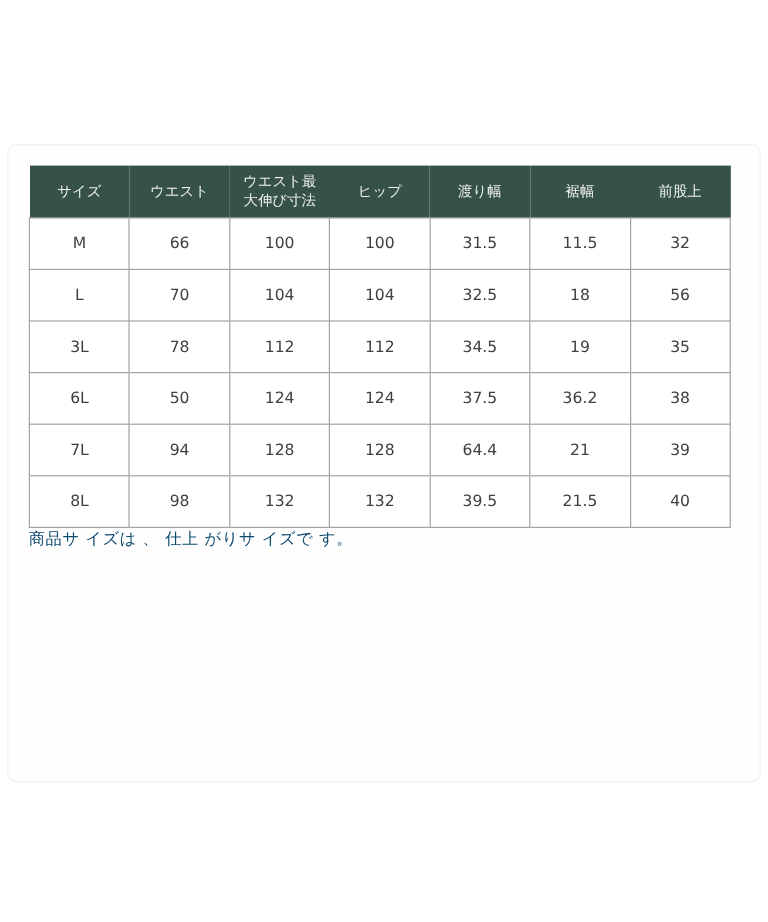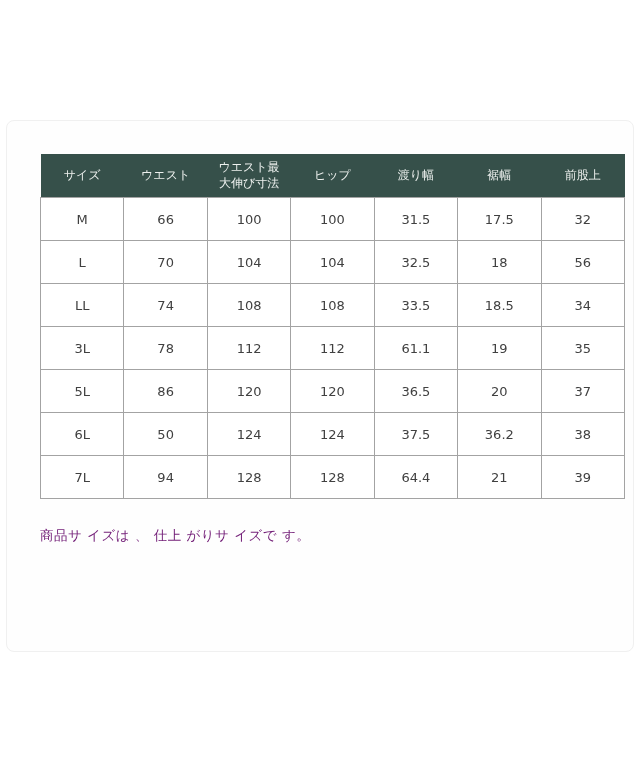--- a/index.html
+++ b/index.html
@@ -16,21 +16,21 @@
   .card {
     position: absolute;
     left: 6px;
     top: 120px;
     width: 628px;
     height: 532px;
     box-sizing: border-box;
     background: #fefefe;
     border: 1px solid #f0f0f0;
     border-radius: 8px;
-    padding: 33px;
+    padding: 17px;
   }
   table.size-chart {
     border-collapse: collapse;
     table-layout: fixed;
     width: 585px;
   }
   table.size-chart th {
     background: #36504a;
     color: #edf0ee;
     font-weight: normal;
@@ -47,23 +47,22 @@
     border: 1px solid #a3a3a3;
     height: 42px;
     padding: 0;
     text-align: center;
     vertical-align: middle;
     font-size: 13px;
     color: #404040;
     background: #ffffff;
   }
   .note {
-    margin-top: 28px;
     font-size: 13.5px;
-    color: #701a75;
+    color: #0c4a6e;
     letter-spacing: 0.5px;
   }
 </style>
 </head>
 <body>
 
 <div class="card">
   <table class="size-chart">
     <thead>
       <tr>
@@ -77,74 +76,65 @@
         <th>前股上</th>
       </tr>
     </thead>
     <tbody>
       <tr>
         <td>M</td>
         <td>66</td>
         <td>100</td>
         <td>100</td>
         <td>31.5</td>
-        <td>17.5</td>
+        <td>11.5</td>
         <td>32</td>
       </tr>
       <tr>
         <td>L</td>
         <td>70</td>
         <td>104</td>
         <td>104</td>
         <td>32.5</td>
         <td>18</td>
         <td>56</td>
       </tr>
       <tr>
-        <td>LL</td>
-        <td>74</td>
-        <td>108</td>
-        <td>108</td>
-        <td>33.5</td>
-        <td>18.5</td>
-        <td>34</td>
-      </tr>
-      <tr>
         <td>3L</td>
         <td>78</td>
         <td>112</td>
         <td>112</td>
-        <td>61.1</td>
+        <td>34.5</td>
         <td>19</td>
         <td>35</td>
-      </tr>
-      <tr>
-        <td>5L</td>
-        <td>86</td>
-        <td>120</td>
-        <td>120</td>
-        <td>36.5</td>
-        <td>20</td>
-        <td>37</td>
       </tr>
       <tr>
         <td>6L</td>
         <td>50</td>
         <td>124</td>
         <td>124</td>
         <td>37.5</td>
         <td>36.2</td>
         <td>38</td>
       </tr>
       <tr>
         <td>7L</td>
         <td>94</td>
         <td>128</td>
         <td>128</td>
         <td>64.4</td>
         <td>21</td>
         <td>39</td>
       </tr>
+      <tr>
+        <td>8L</td>
+        <td>98</td>
+        <td>132</td>
+        <td>132</td>
+        <td>39.5</td>
+        <td>21.5</td>
+        <td>40</td>
+      </tr>
     </tbody>
   </table>
 
   <div class="note">商品サ イズは 、 仕上 がりサ イズで す。</div>
 </div>
 
 </body></html>

